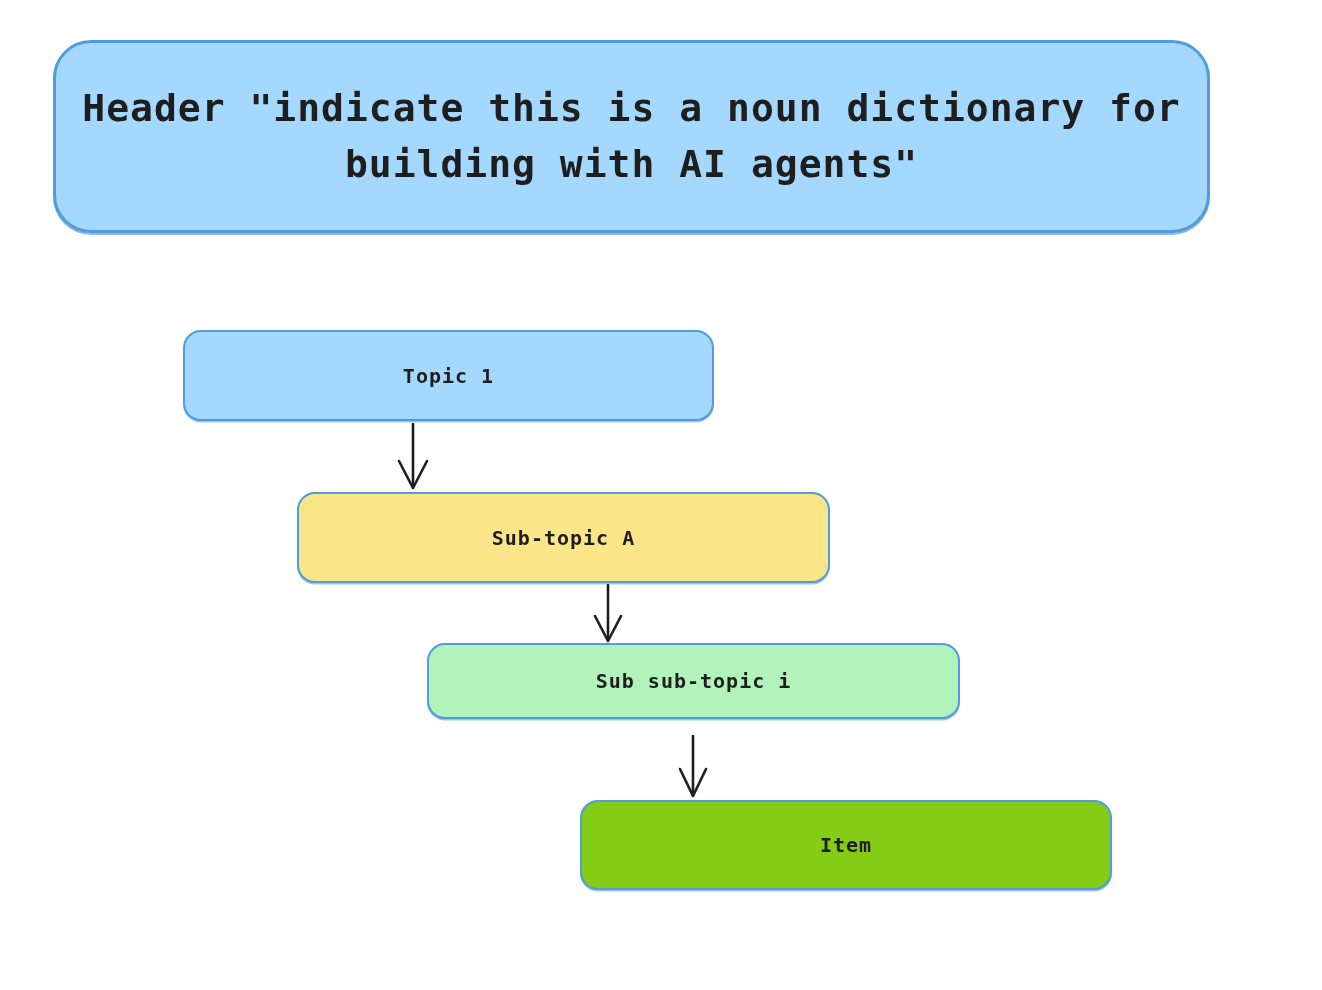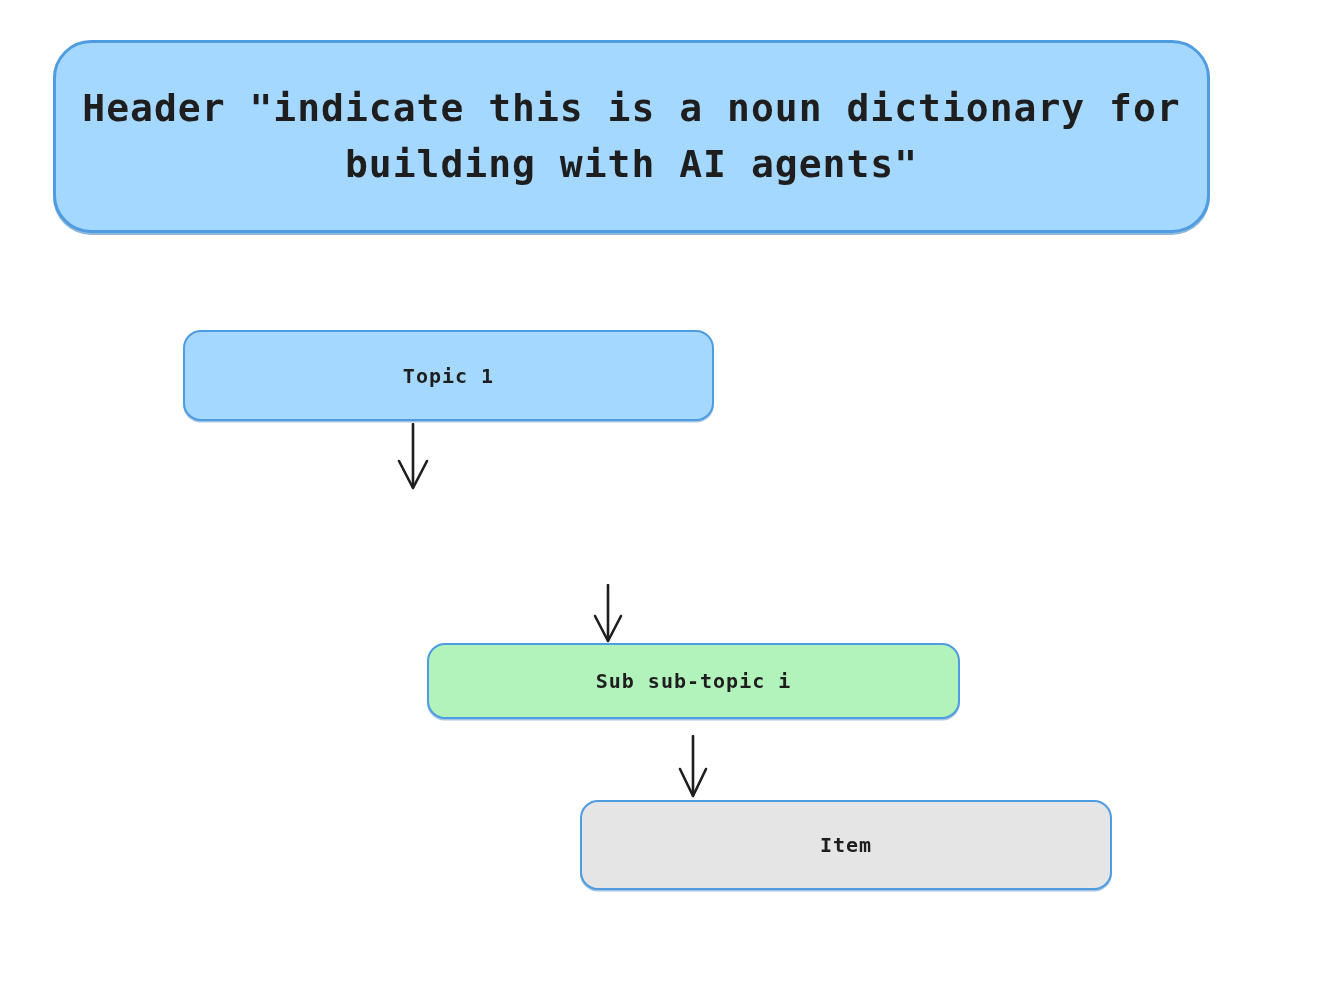--- a/index.html
+++ b/index.html
@@ -73,36 +73,39 @@
     <div class="label">Topic 1</div>
   </div>
 
   <div class="arrow" id="arrow-1">
     <svg width="44" height="68" viewBox="0 0 44 68">
       <line x1="22" y1="1" x2="22" y2="64" style="stroke: rgb(30, 30, 30);"></line>
       <path d="M8,38 L22,65 M36,38 L22,65" style="stroke: rgb(30, 30, 30);"></path>
     </svg>
   </div>
 
+  <div class="node topic-node" id="node-sub-topic-a" style="background-color: rgb(250, 229, 136); border-color: rgb(79, 157, 224);">
+    <div class="label">Sub-topic A</div>
+  </div>
 
   <div class="arrow" id="arrow-2">
     <svg width="44" height="60" viewBox="0 0 44 60">
       <line x1="22" y1="1" x2="22" y2="56" style="stroke: rgb(30, 30, 30);"></line>
       <path d="M9,32 L22,57 M35,32 L22,57" style="stroke: rgb(30, 30, 30);"></path>
     </svg>
   </div>
 
   <div class="node topic-node" id="node-sub-sub-topic-i" style="background-color: rgb(178, 242, 187); border-color: rgb(79, 157, 224);">
     <div class="label">Sub sub-topic i</div>
   </div>
 
   <div class="arrow" id="arrow-3">
     <svg width="44" height="64" viewBox="0 0 44 64">
       <line x1="22" y1="1" x2="22" y2="60" style="stroke: rgb(30, 30, 30);"></line>
       <path d="M9,34 L22,61 M35,34 L22,61" style="stroke: rgb(30, 30, 30);"></path>
     </svg>
   </div>
 
-  <div class="node topic-node" id="node-item" style="background-color: #e5e5e5; border-color: rgb(79, 157, 224);">
+  <div class="node topic-node" id="node-item" style="background-color: #84cc16; border-color: rgb(79, 157, 224);">
     <div class="label">Item</div>
   </div>
 
 </div>
 
 </body></html>

